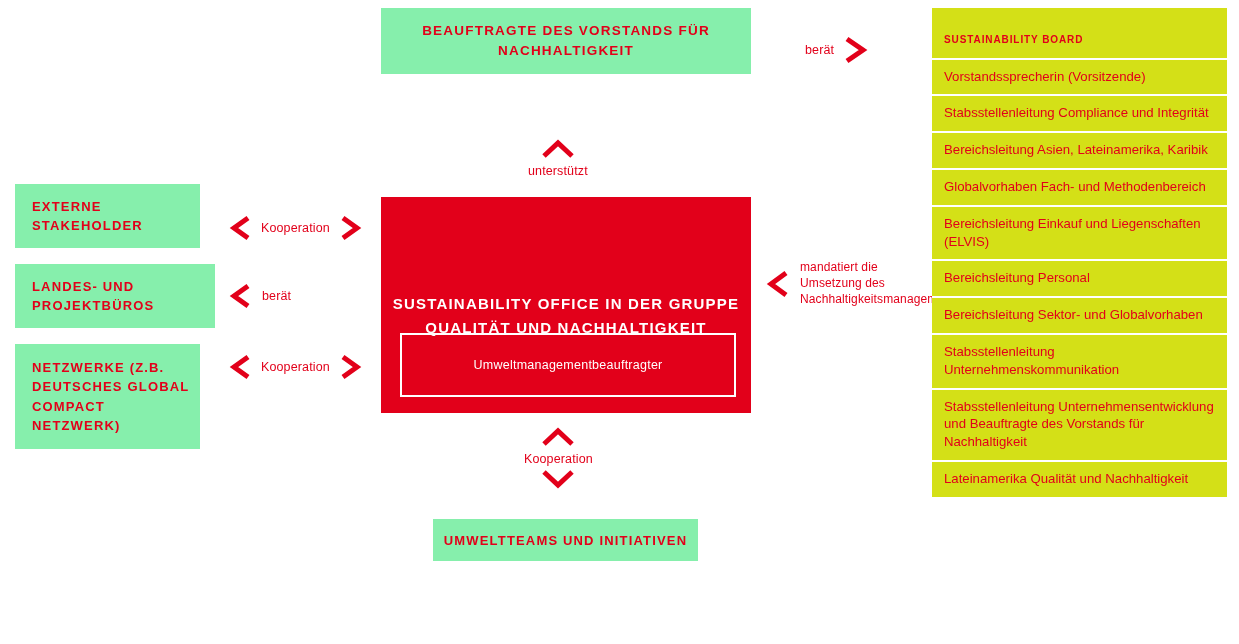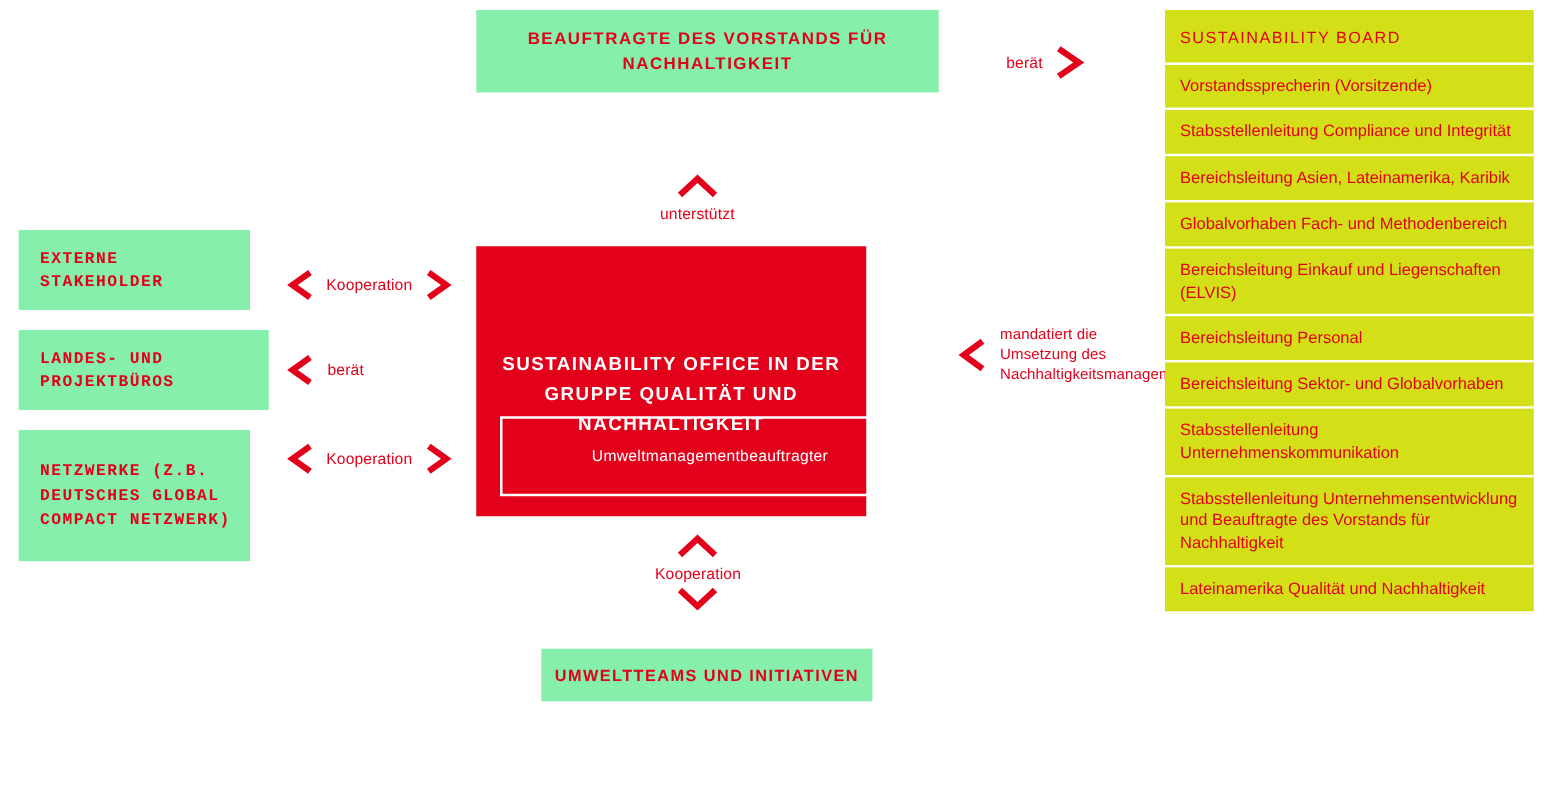--- a/index.html
+++ b/index.html
@@ -37,38 +37,37 @@
     align-items: center;
     justify-content: center;
     text-align: center;
   }
   .leftpad {
     display: flex;
     align-items: center;
     justify-content: center;
     padding-left: 17px;
     padding-right: 10px;
-    font-family: Liberation Mono, monospace;
   }
 
   
   #top-box {
     left: 381px;
     top: 8px;
     width: 370px;
     height: 66px;
     font-size: 13.5px;
     line-height: 1.45;
   }
 
   
   #center-box {
     left: 381px;
     top: 197px;
-    width: 312px;
+    width: 370px;
     height: 216px;
     padding-top: 21px;
     flex-direction: column;
     align-items: center;
   }
   #center-title {
     font-size: 15px;
     line-height: 1.6;
     letter-spacing: 0.08em;
     font-weight: bold;
@@ -136,25 +135,25 @@
   .right-item {
     background: #d4e017;
     color: #e2001a;
     border-bottom: 2px solid #ffffff;
     padding: 8px 10px 9px 12px;
     font-size: 13.2px;
     line-height: 1.35;
     box-sizing: border-box;
   }
   .right-item.head {
-    font-weight: normal;
+    font-weight: bold;
     text-transform: uppercase;
     letter-spacing: 0.09em;
-    font-size: 13px;
-    padding-top: 13px;
+    font-size: 10px;
+    padding-top: 25px;
     padding-bottom: 11px;
   }
 
   
   .conn {
     position: absolute;
     display: flex;
     align-items: center;
     color: #e2001a;
     font-size: 12.5px;

